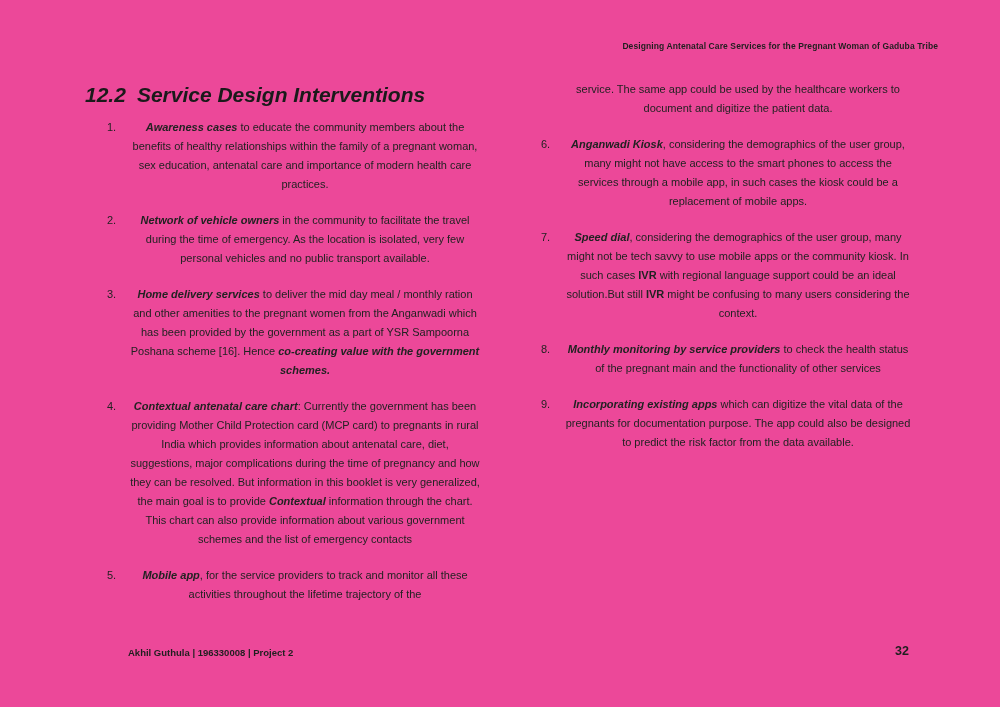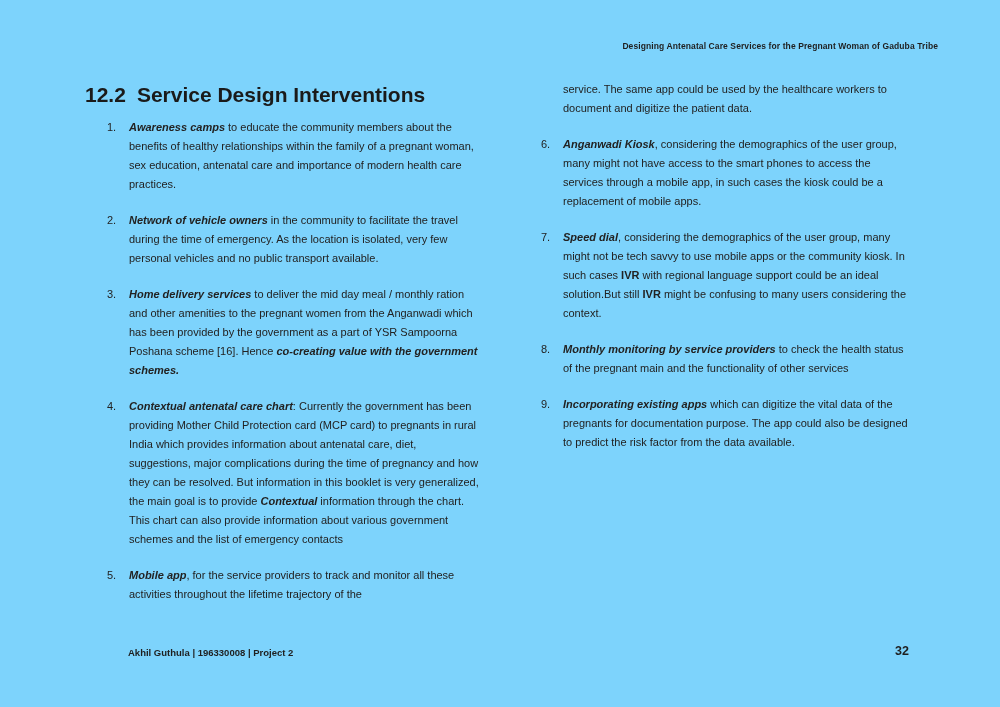--- a/index.html
+++ b/index.html
@@ -7,60 +7,61 @@
   body {
     font-family: "Liberation Sans", "DejaVu Sans", sans-serif;
     background: #ffffff;
     color: #1f1f1f;
     position: relative;
     overflow: hidden;
   }
   .page {
     position: absolute;
     inset: 0;
-    background: #7dd3fc;
+    background: #ec4899;
   }
   .header-line {
     position: absolute;
     top: 41px;
     left: 0;
     right: 62px;
     text-align: right;
     font-size: 8.5px;
     font-weight: 700;
     letter-spacing: 0.1px;
     color: #1f1f1f;
   }
   .title-row {
     position: absolute;
     left: 85px;
     top: 83px;
     font-size: 21px;
     font-weight: 700;
+    font-style: italic;
     color: #1a1a1a;
     white-space: nowrap;
   }
   .title-row .section-number { margin-right: 11px; }
   .column {
     position: absolute;
     font-size: 11px;
     line-height: 19px;
     color: #222222;
   }
   .column.left  { left: 107px; top: 118px; width: 374px; }
   .column.right { left: 541px; top: 80px;  width: 372px; }
   .list-item {
     display: flex;
     margin-bottom: 17px;
   }
   .list-item .num {
     flex: 0 0 22px;
     text-align: left;
   }
-  .list-item .txt { flex: 1; }
+  .list-item .txt { flex: 1; text-align: center; }
   .seg-bolditalic { font-weight: 700; font-style: italic; }
   .seg-bold { font-weight: 700; }
   .seg-normal { font-weight: 400; font-style: normal; }
   .footer-left {
     position: absolute;
     left: 85px;
     top: 647px;
     font-size: 9.5px;
     font-weight: 700;
     color: #1f1f1f;
@@ -82,21 +83,21 @@
 
   <div class="header-line">Designing Antenatal Care Services for the Pregnant Woman of Gaduba Tribe</div>
 
   <div class="title-row">
     <span class="section-number">12.2</span><span>Service Design Interventions</span>
   </div>
 
   <div class="column left" id="col-left">
       <div class="list-item">
         <span class="num">1.</span>
-        <span class="txt"><span class="seg-bolditalic">Awareness camps</span><span class="seg-normal"> to educate the community members about the benefits of healthy relationships within the family of a pregnant woman, sex education, antenatal care and importance of modern health care practices.</span></span>
+        <span class="txt"><span class="seg-bolditalic">Awareness cases</span><span class="seg-normal"> to educate the community members about the benefits of healthy relationships within the family of a pregnant woman, sex education, antenatal care and importance of modern health care practices.</span></span>
       </div>
       <div class="list-item">
         <span class="num">2.</span>
         <span class="txt"><span class="seg-bolditalic">Network of vehicle owners</span><span class="seg-normal"> in the community to facilitate the travel during the time of emergency. As the location is isolated, very few personal vehicles and no public transport available.</span></span>
       </div>
       <div class="list-item">
         <span class="num">3.</span>
         <span class="txt"><span class="seg-bolditalic">Home delivery services</span><span class="seg-normal"> to deliver the mid day meal / monthly ration and other amenities to the pregnant women from the Anganwadi which has been provided by the government as a part of YSR Sampoorna Poshana scheme [16]. Hence </span><span class="seg-bolditalic">co-creating value with the government schemes.</span></span>
       </div>
       <div class="list-item">

